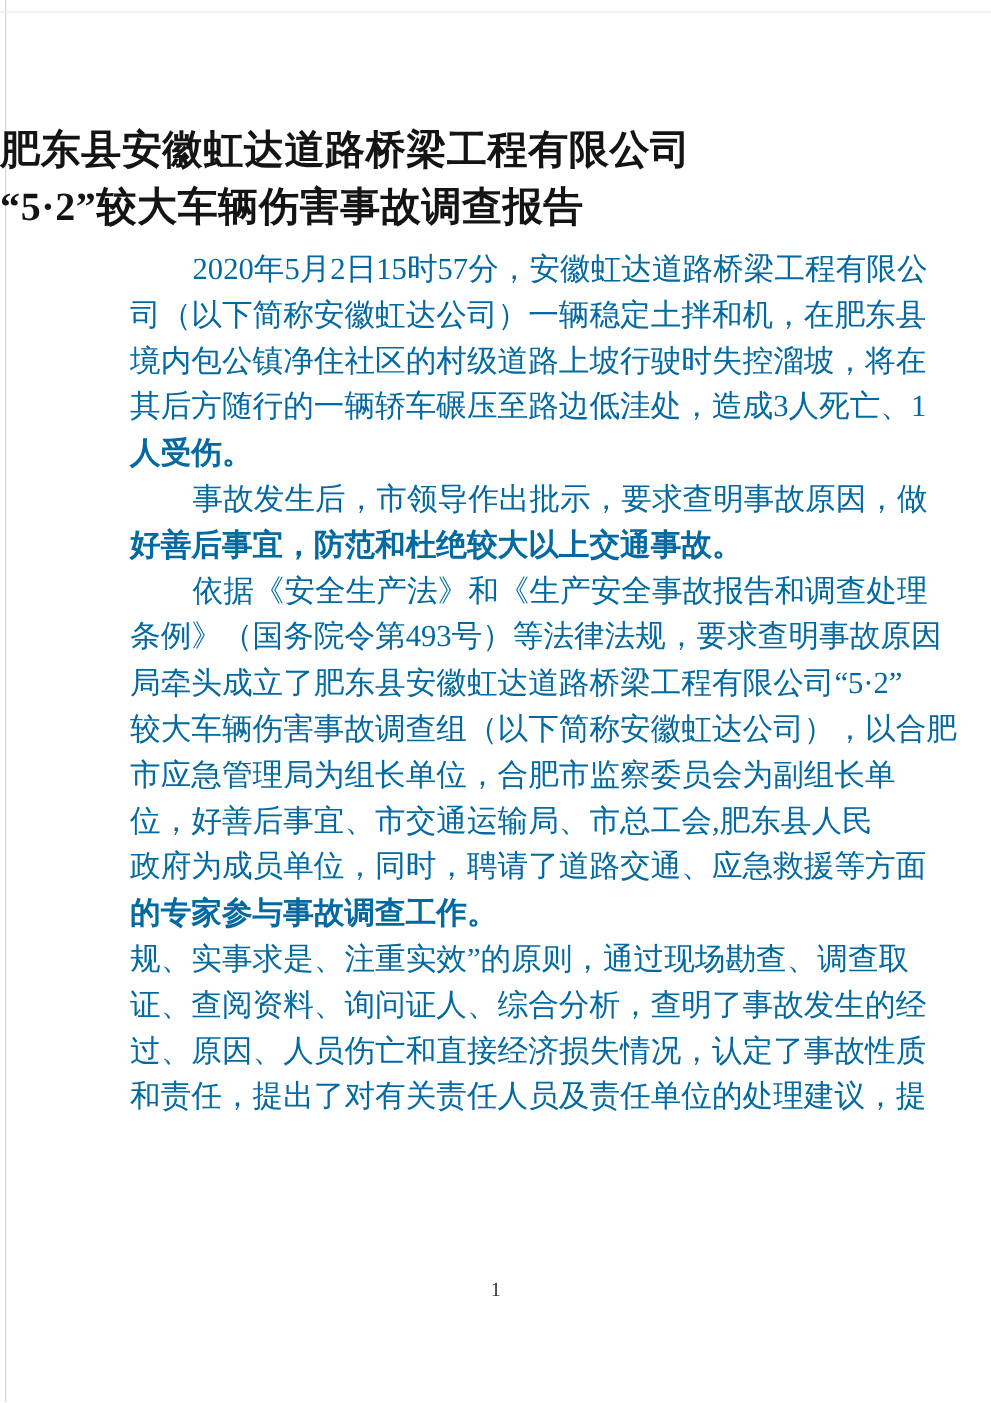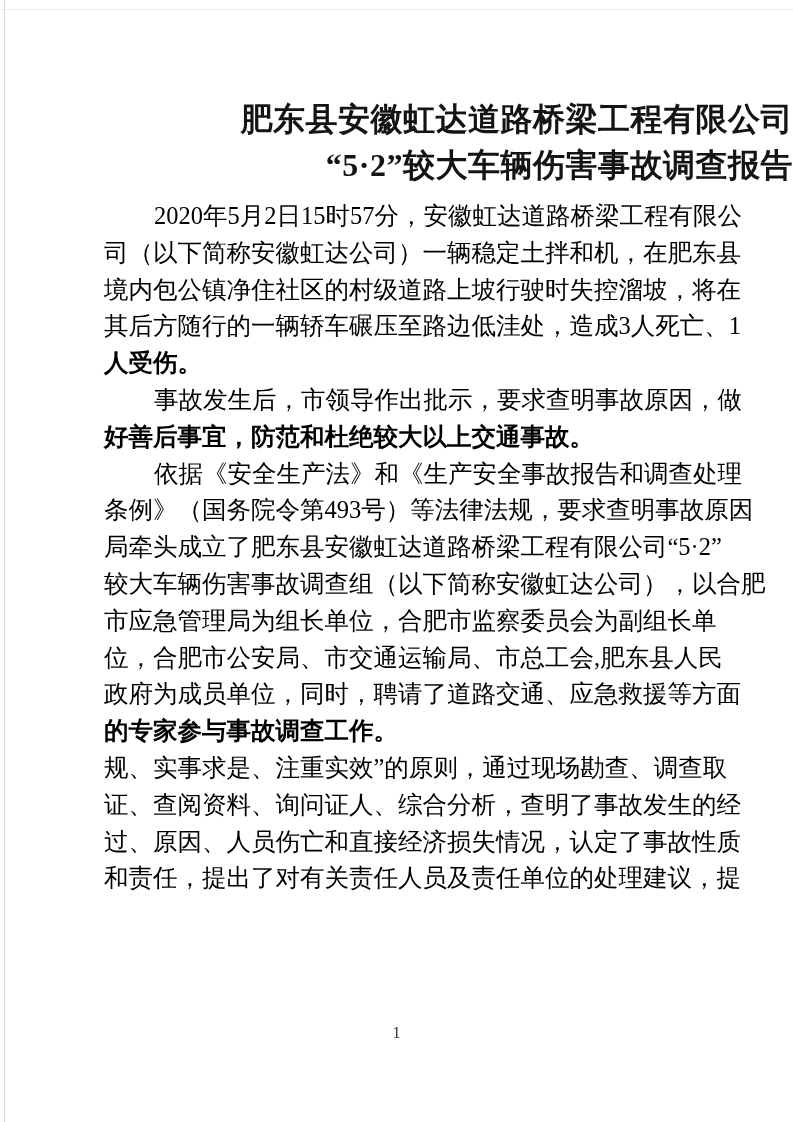--- a/index.html
+++ b/index.html
@@ -27,41 +27,41 @@
     position: absolute;
     left: 0; right: 0; top: 9px;
     height: 1px;
     background: #ececec;
   }
   .title-block {
     position: absolute;
     top: 96px;
     left: 0;
     width: 100%;
-    text-align: right;
+    text-align: left;
   }
   .title-line {
     font-size: 32px;
     font-weight: bold;
     line-height: 46px;
     letter-spacing: 0.5px;
     color: #141414;
     white-space: nowrap;
   }
   .body-block {
     position: absolute;
     top: 198px;
     left: 104px;
     width: 588px;
   }
   .line {
     height: 36.8px;
     line-height: 36.8px;
     font-size: 24.5px;
-    color: #000000;
+    color: #0369a1;
     text-align: justify;
     text-align-last: justify;
     white-space: nowrap;
     overflow: visible;
   }
   .line.first {
     padding-left: 50px;
     width: 538px;
   }
   .line.last {
@@ -102,21 +102,21 @@
     <div class="line last">人受伤。</div>
 
     <div class="line first">事故发生后，市领导作出批示，要求查明事故原因，做</div>
     <div class="line last">好善后事宜，防范和杜绝较大以上交通事故。</div>
 
     <div class="line first">依据《安全生产法》和《生产安全事故报告和调查处理</div>
     <div class="line">条例》（国务院令第493号）等法律法规，要求查明事故原因</div>
     <div class="line">局牵头成立了肥东县安徽虹达道路桥梁工程有限公司“5·2”</div>
     <div class="line">较大车辆伤害事故调查组（以下简称安徽虹达公司），以合肥</div>
     <div class="line">市应急管理局为组长单位，合肥市监察委员会为副组长单</div>
-    <div class="line">位，合肥市公安局、市交通运输局、市总工会,肥东县人民</div>
+    <div class="line">位，好善后事宜、市交通运输局、市总工会,肥东县人民</div>
     <div class="line">政府为成员单位，同时，聘请了道路交通、应急救援等方面</div>
     <div class="line last">的专家参与事故调查工作。</div>
 
     <div class="line">规、实事求是、注重实效”的原则，通过现场勘查、调查取</div>
     <div class="line">证、查阅资料、询问证人、综合分析，查明了事故发生的经</div>
     <div class="line">过、原因、人员伤亡和直接经济损失情况，认定了事故性质</div>
     <div class="line">和责任，提出了对有关责任人员及责任单位的处理建议，提</div>
   </div>
 
   <div class="footer">

